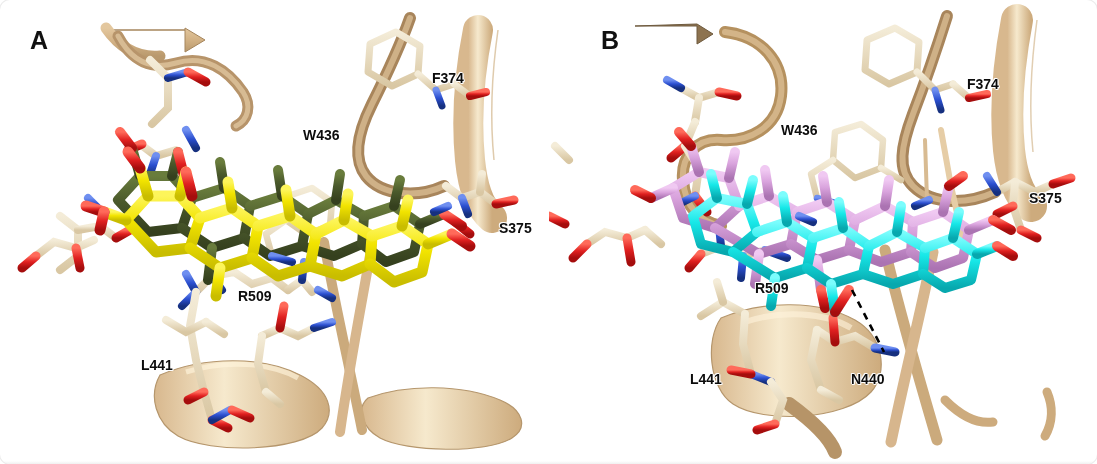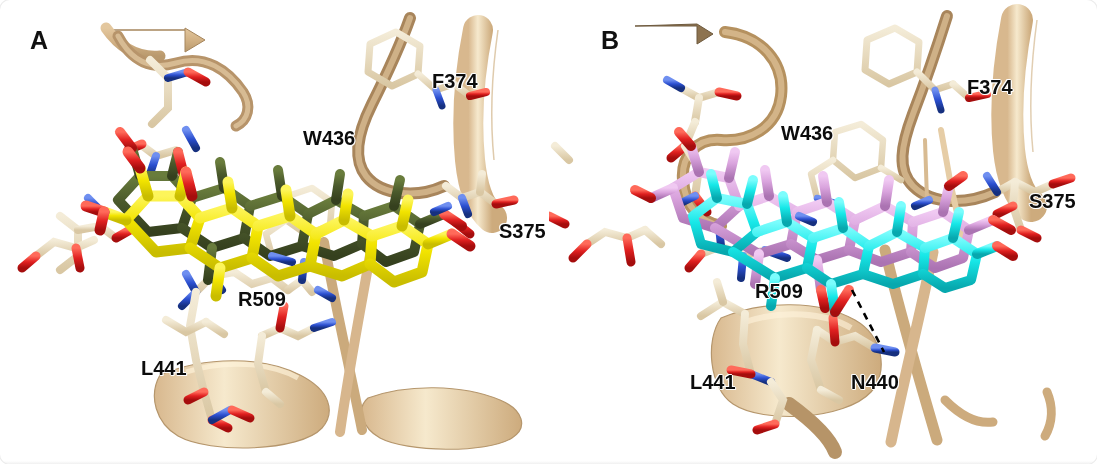--- a/index.html
+++ b/index.html
@@ -32,21 +32,21 @@
     font-weight: bold;
     font-size: 25px;
     color: #111111;
     letter-spacing: 0px;
     z-index: 40;
     font-family: "Liberation Sans", sans-serif;
   }
   .res-label {
     position: absolute;
     font-weight: bold;
-    font-size: 20px;
+    font-size: 14px;
     color: #0c0c0c;
     z-index: 38;
     white-space: nowrap;
     font-family: "Liberation Sans", sans-serif;
     text-shadow:
        1px  0   0 rgba(255,255,255,.95),
       -1px  0   0 rgba(255,255,255,.95),
        0    1px 0 rgba(255,255,255,.95),
        0   -1px 0 rgba(255,255,255,.95),
        1px  1px 0 rgba(255,255,255,.85),

